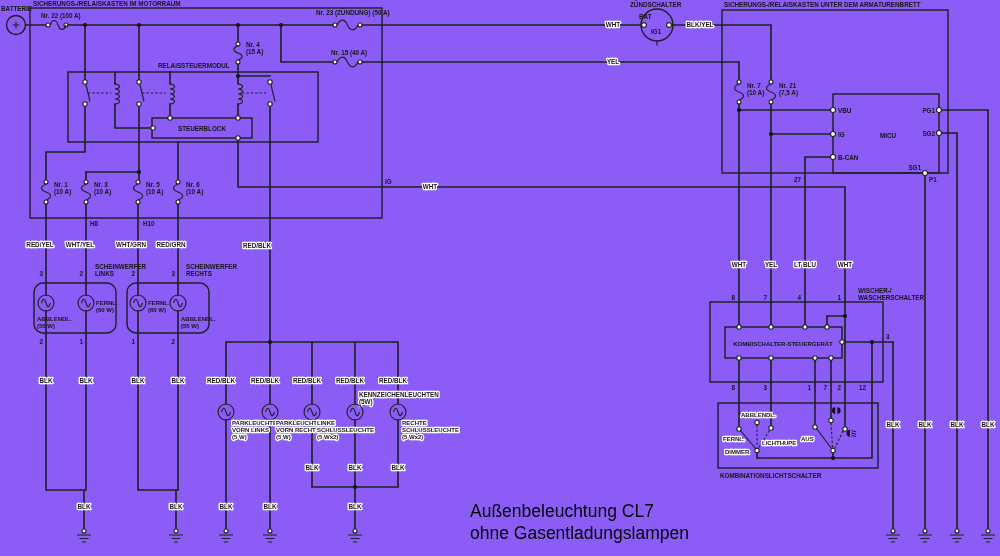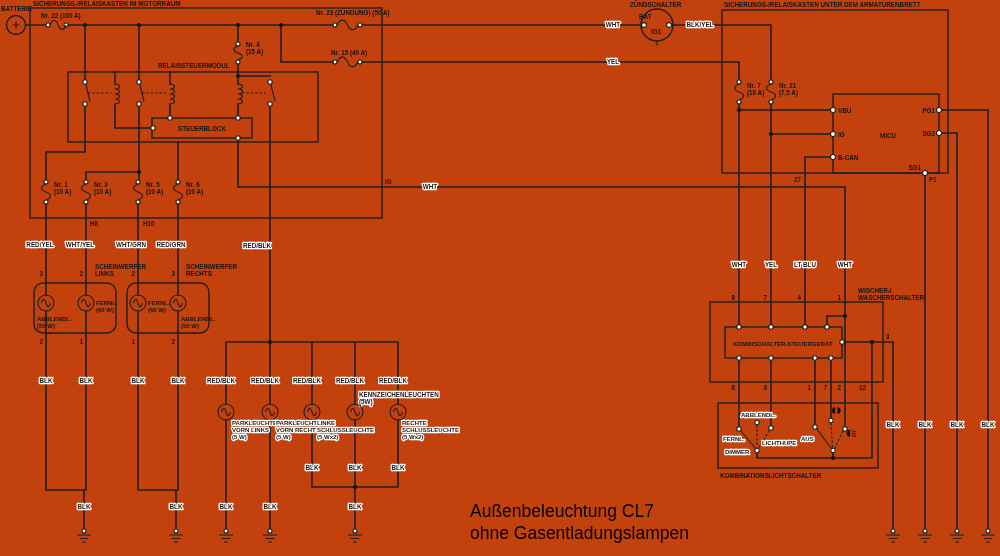--- a/index.html
+++ b/index.html
@@ -1,16 +1,16 @@
 <!DOCTYPE html>
 <html><head>
 <meta charset="utf-8">
 <style>
   html,body{margin:0;padding:0;background:#fff;}
-  #stage{position:relative;width:1000px;height:556px;background:#c2410c;overflow:hidden;}
+  #stage{position:relative;width:1000px;height:556px;background:#8b5cf6;overflow:hidden;}
   svg{display:block;}
   svg text{font-family:"Liberation Sans",sans-serif;font-size:6.3px;font-weight:700;fill:#161616;}
   .t-mid{text-anchor:middle}
   .t-end{text-anchor:end}
   .small{font-size:6px}
   .halo{paint-order:stroke;stroke:#ffffff;stroke-width:2.6px;stroke-linejoin:round;}
   .title-text{font-size:17.5px;font-weight:400;fill:#000;}
   .wire{stroke:#1f1f1f;stroke-width:1.6;fill:none;stroke-linecap:square}
   .thin{stroke:#1f1f1f;stroke-width:1.1;fill:none}
   .box{stroke:#1f1f1f;stroke-width:1.4;fill:none}

